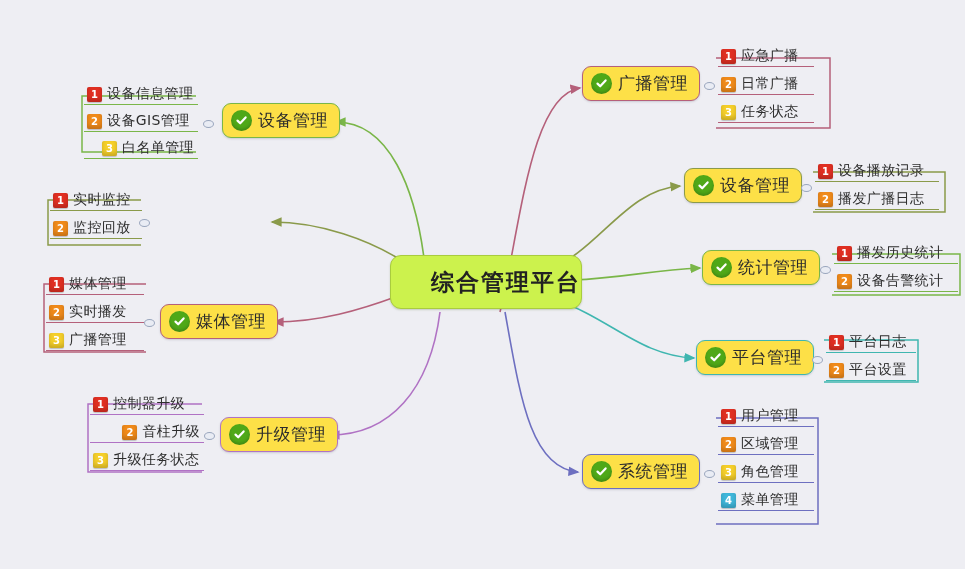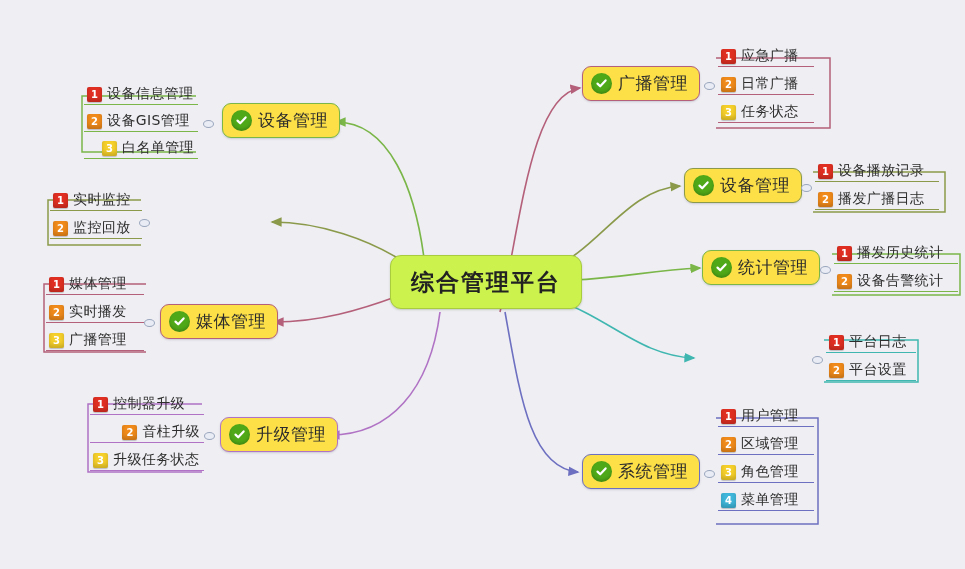--- a/index.html
+++ b/index.html
@@ -128,21 +128,21 @@
     <path d="M146,284 L44,284 L44,352 L146,352" fill="none" stroke="#b5607a" stroke-width="1.5"></path>
     <path d="M202,404 L88,404 L88,472 L202,472" fill="none" stroke="#b072c4" stroke-width="1.5"></path>
 
     <path d="M716,58 L830,58 L830,128 L716,128" fill="none" stroke="#b5607a" stroke-width="1.5"></path>
     <path d="M813,172 L945,172 L945,212 L813,212" fill="none" stroke="#8a9a4a" stroke-width="1.5"></path>
     <path d="M832,254 L960,254 L960,295 L832,295" fill="none" stroke="#7ab648" stroke-width="1.5"></path>
     <path d="M824,340 L918,340 L918,382 L824,382" fill="none" stroke="#3fb6b0" stroke-width="1.5"></path>
     <path d="M716,418 L818,418 L818,524 L716,524" fill="none" stroke="#6d6fc0" stroke-width="1.5"></path>
   </svg>
 
-  <div class="center-node" style="left:390px;top:255px;width:190px;height:52px;font-size:23px;">
+  <div class="center-node" style="left:390px;top:255px;width:190px;height:52px;font-size:23px;justify-content:flex-end;">
     <span>综合管理平台</span>
   </div>
 
   <div class="node" style="left:222px;top:103px;border-color:#7ab648;">
     <span class="tick">
       <svg width="13" height="13" viewBox="0 0 13 13">
           <path d="M2.5,6.6 L5.2,9.3 L10.6,3.4" stroke="#fff" stroke-width="2.2" fill="none" stroke-linecap="round" stroke-linejoin="round"></path>
         </svg>
     </span>
     <span class="nlabel">设备管理</span>
@@ -298,20 +298,28 @@
       <span class="slabel">播发历史统计</span>
       <span class="bar" style="background:#7ab648;"></span>
     </div>
     <div class="subitem" style="margin-top:7px;">
       <span class="badge b2">2</span>
       <span class="slabel">设备告警统计</span>
       <span class="bar" style="background:#7ab648;"></span>
     </div>
   </div>
 
+  <div class="node" style="left:696px;top:340px;border-color:#3fb6b0;">
+    <span class="tick">
+      <svg width="13" height="13" viewBox="0 0 13 13">
+          <path d="M2.5,6.6 L5.2,9.3 L10.6,3.4" stroke="#fff" stroke-width="2.2" fill="none" stroke-linecap="round" stroke-linejoin="round"></path>
+        </svg>
+    </span>
+    <span class="nlabel">平台管理</span>
+  </div>
   <div class="dot" style="left:812px;top:356px;"></div>
   <div class="subgroup right" style="left:826px;top:332px;width:90px;">
     <div class="subitem">
       <span class="badge b1">1</span>
       <span class="slabel">平台日志</span>
       <span class="bar" style="background:#3fb6b0;"></span>
     </div>
     <div class="subitem" style="margin-top:7px;">
       <span class="badge b2">2</span>
       <span class="slabel">平台设置</span>

